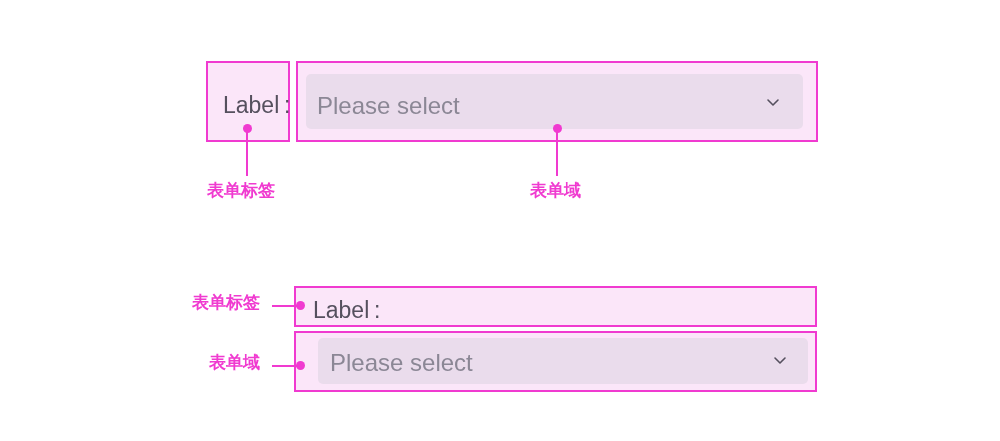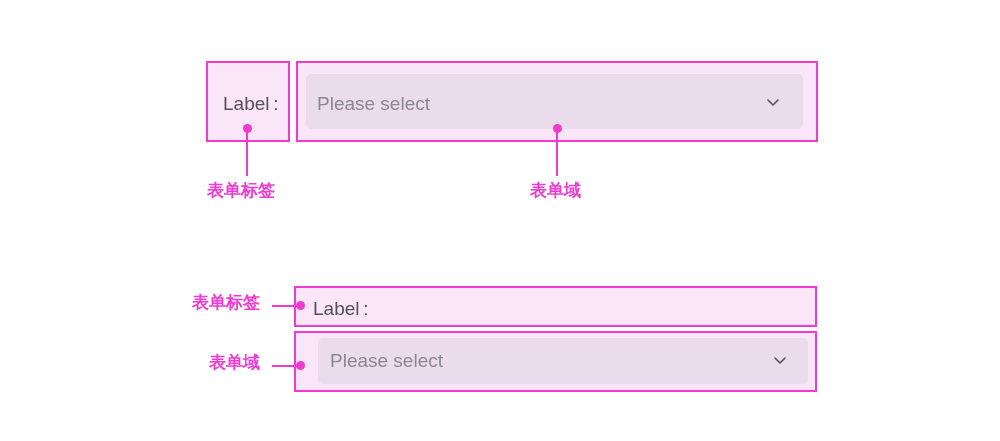--- a/index.html
+++ b/index.html
@@ -47,35 +47,35 @@
   .hl-box {
     position: absolute;
     box-sizing: border-box;
     border: 2px solid #f03ad0;
     background: #fbe6f9;
   }
 
   .label-text {
     position: absolute;
     color: #55505e;
-    font-size: 19px;
+    font-size: 23px;
     line-height: 1;
     white-space: nowrap;
   }
 
   .select-ctl {
     position: absolute;
     box-sizing: border-box;
     background: #eadcec;
     border-radius: 5px;
   }
   .select-placeholder {
     position: absolute;
     color: #8b8795;
-    font-size: 19px;
+    font-size: 24px;
     line-height: 1;
     white-space: nowrap;
   }
   .chevron {
     position: absolute;
     width: 16px;
     height: 16px;
   }
   .chevron svg { display: block; }
 </style>

